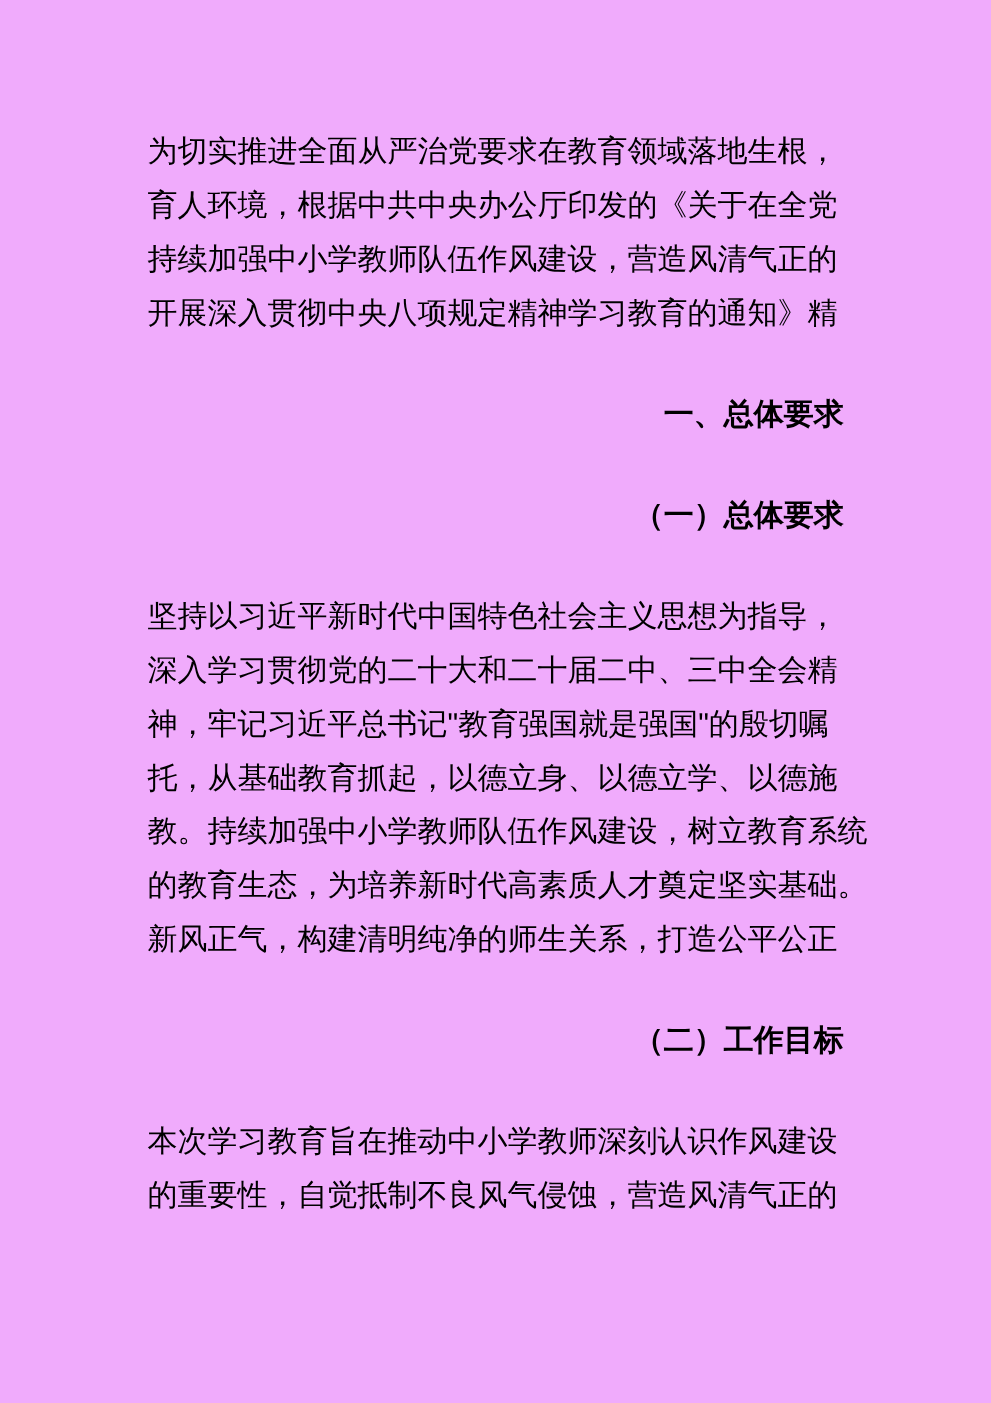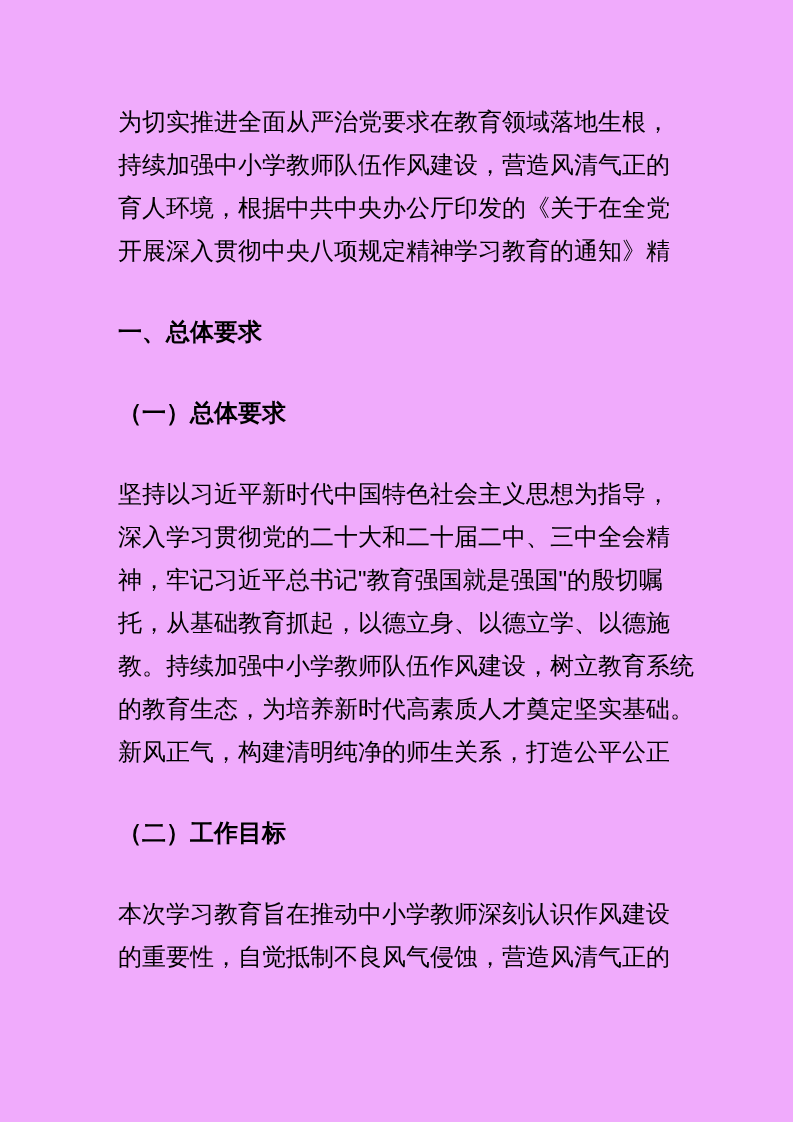--- a/index.html
+++ b/index.html
@@ -22,40 +22,41 @@
     font-size: 24px;
     line-height: 43px;
     color: #000000;
     text-align: left;
   }
   .para {
     margin: 0 0 38px 0;
     font-weight: 400;
   }
   .heading {
-    margin: 0 0 38px 0;
+    margin: 0 0 38px 12px;
     font-weight: 700;
     font-size: 24px;
     line-height: 43px;
+    text-align: right;
   }
   .line {
     display: block;
     white-space: nowrap;
   }
 </style>
 </head>
 <body>
 
 <main class="page">
   <section class="content">
 
     <p class="para">
       <span class="line">为切实推进全面从严治党要求在教育领域落地生根，</span>
+      <span class="line">育人环境，根据中共中央办公厅印发的《关于在全党</span>
       <span class="line">持续加强中小学教师队伍作风建设，营造风清气正的</span>
-      <span class="line">育人环境，根据中共中央办公厅印发的《关于在全党</span>
       <span class="line">开展深入贯彻中央八项规定精神学习教育的通知》精</span>
     </p>
 
     <h1 class="heading">一、总体要求</h1>
 
     <h2 class="heading">（一）总体要求</h2>
 
     <p class="para">
       <span class="line">坚持以习近平新时代中国特色社会主义思想为指导，</span>
       <span class="line">深入学习贯彻党的二十大和二十届二中、三中全会精</span>

